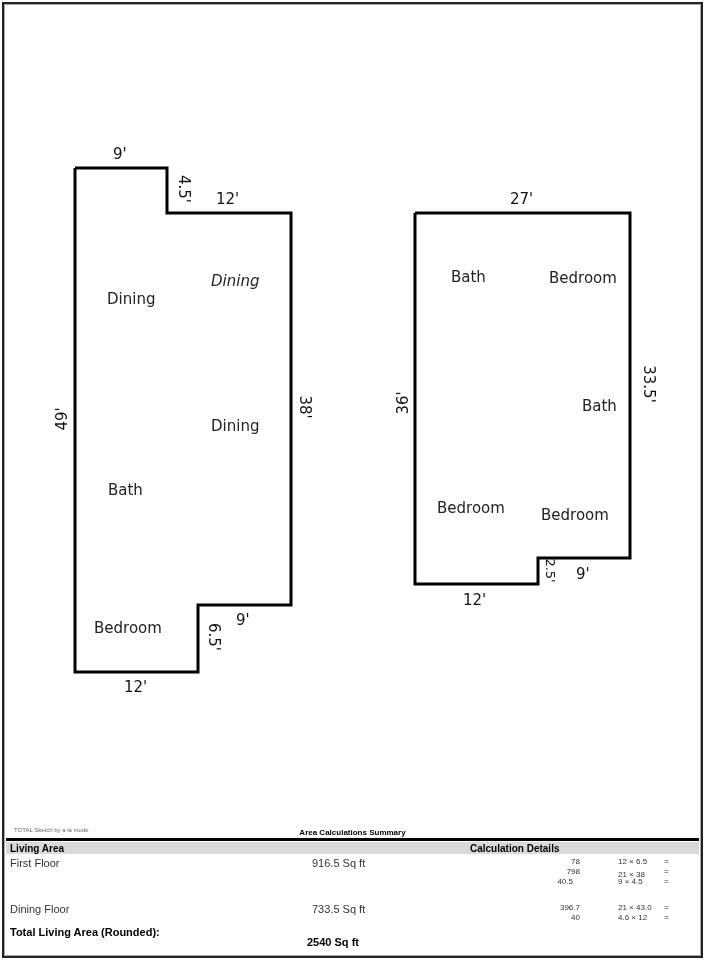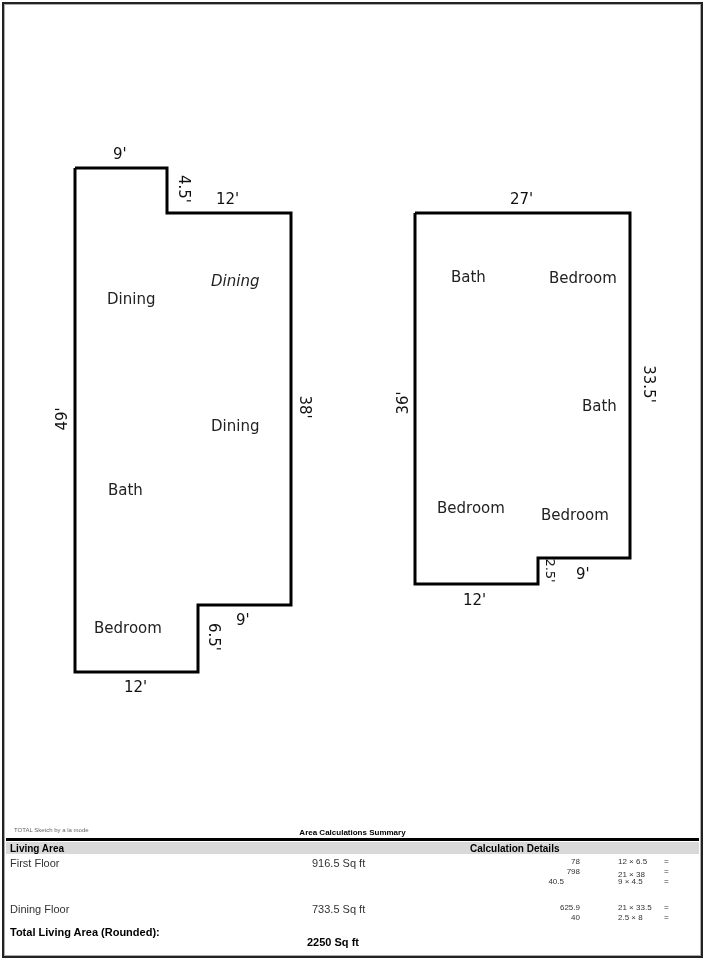--- a/index.html
+++ b/index.html
@@ -69,26 +69,26 @@
   <div class="cell" style="left:4px;top:33px;">First Floor</div>
   <div class="cell" style="left:306px;top:33px;">916.5 Sq ft</div>
   <div class="calc" style="left:612px;top:33px;">12 × 6.5</div>
   <div class="calc" style="left:658px;top:33px;">=</div>
   <div class="calc" style="right:4px;top:33px;">78</div>
   <div class="calc" style="left:612px;top:46px;">21 × 38</div>
   <div class="calc" style="left:658px;top:43px;">=</div>
   <div class="calc" style="right:4px;top:43px;">798</div>
   <div class="calc" style="left:612px;top:53px;">9 × 4.5</div>
   <div class="calc" style="left:658px;top:53px;">=</div>
-  <div class="calc" style="right:20px;top:53px;">40.5</div>
+  <div class="calc" style="right:11px;top:53px;">40.5</div>
 
   <div class="cell" style="left:4px;top:79px;">Dining Floor</div>
   <div class="cell" style="left:306px;top:79px;">733.5 Sq ft</div>
-  <div class="calc" style="left:612px;top:79px;">21 × 33.5</div>
+  <div class="calc" style="left:612px;top:79px;">21 × 43.0</div>
   <div class="calc" style="left:658px;top:79px;">=</div>
-  <div class="calc" style="right:4px;top:79px;">625.9</div>
-  <div class="calc" style="left:612px;top:89px;">2.5 × 8</div>
+  <div class="calc" style="right:4px;top:79px;">396.7</div>
+  <div class="calc" style="left:612px;top:89px;">4.6 × 12</div>
   <div class="calc" style="left:658px;top:89px;">=</div>
   <div class="calc" style="right:4px;top:89px;">40</div>
 
   <div class="cell bold" style="left:4px;top:102px;">Total Living Area (Rounded):</div>
-  <div class="cell bold" style="left:301px;top:112px;">2250 Sq ft</div>
+  <div class="cell bold" style="left:301px;top:112px;">2540 Sq ft</div>
 </div>
 
 </body></html>

